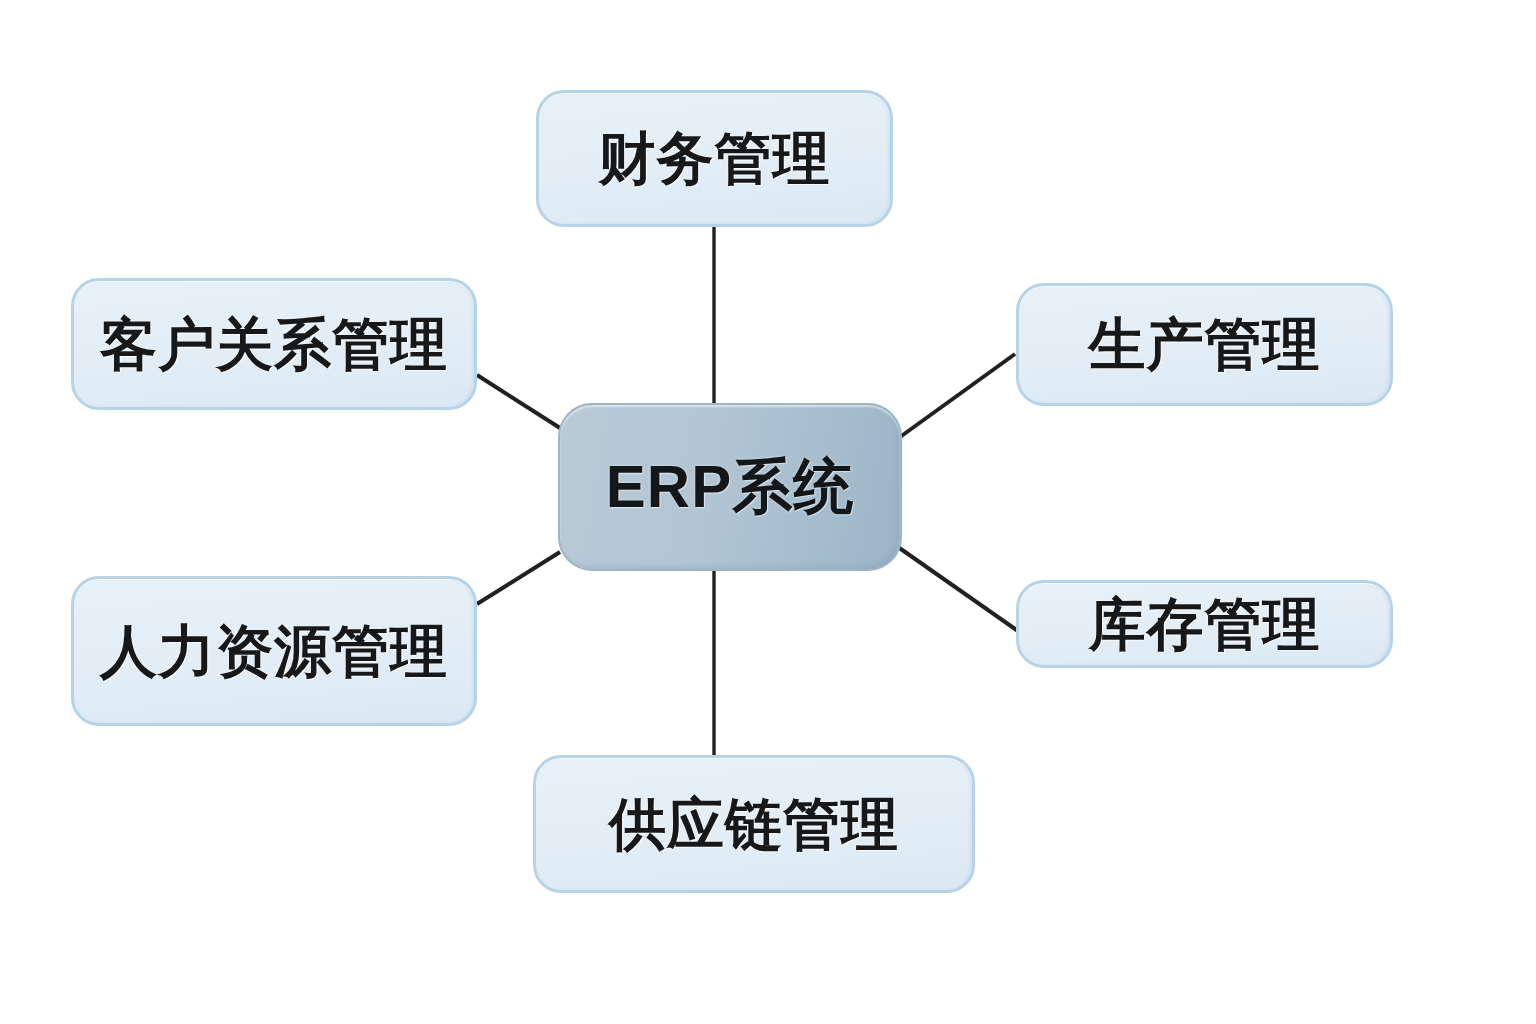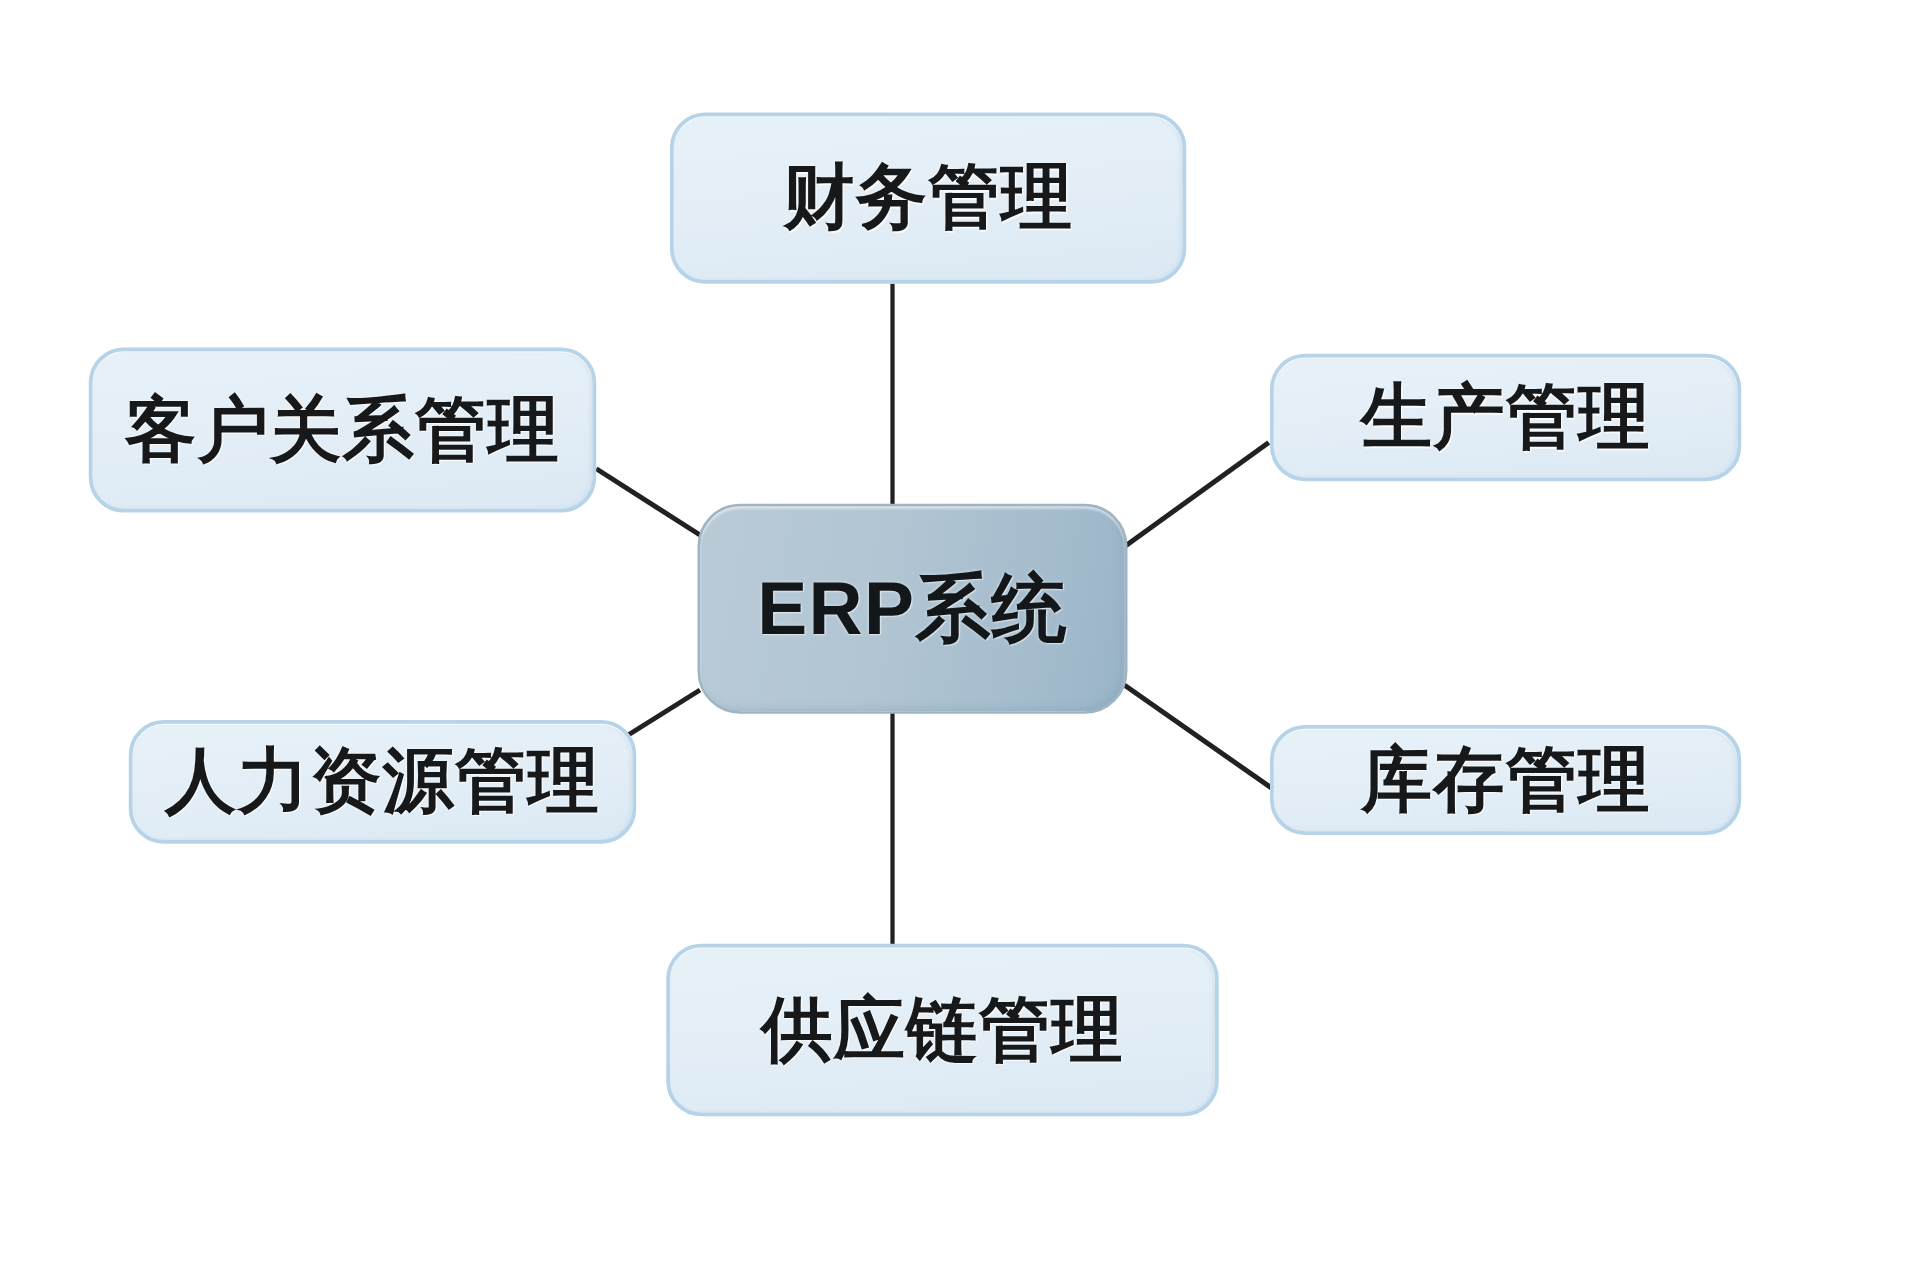--- a/index.html
+++ b/index.html
@@ -78,33 +78,33 @@
     <g stroke="#212121" stroke-width="4" stroke-linecap="butt" fill="none">
       <line x1="714" y1="404" x2="714" y2="227" stroke-width="3.4"></line>
       <line x1="560" y1="428" x2="477" y2="375"></line>
       <line x1="560" y1="552" x2="477" y2="604"></line>
       <line x1="900" y1="437" x2="1015" y2="354"></line>
       <line x1="898" y1="547" x2="1018" y2="631"></line>
       <line x1="714" y1="570" x2="714" y2="756" stroke-width="3.4"></line>
     </g>
   </svg>
 
-  <div class="node node-leaf" style="left:536px; top:90px; width:413px; height:137px;">
+  <div class="node node-leaf" style="left:536px; top:90px; width:357px; height:137px;">
     <span class="node-label">财务管理</span>
   </div>
 
   <div class="node node-leaf" style="left:71px; top:278px; width:406px; height:132px;">
     <span class="node-label">客户关系管理</span>
   </div>
 
-  <div class="node node-leaf" style="left:71px; top:576px; width:406px; height:99px;margin-left:32px;">
+  <div class="node node-leaf" style="left:71px; top:576px; width:406px; height:150px;">
     <span class="node-label">人力资源管理</span>
   </div>
 
-  <div class="node node-leaf" style="left:1016px; top:283px; width:377px; height:102px;">
+  <div class="node node-leaf" style="left:1016px; top:283px; width:377px; height:123px;">
     <span class="node-label">生产管理</span>
   </div>
 
   <div class="node node-leaf" style="left:1016px; top:580px; width:377px; height:88px;">
     <span class="node-label">库存管理</span>
   </div>
 
   <div class="node node-leaf" style="left:533px; top:755px; width:442px; height:138px;">
     <span class="node-label">供应链管理</span>
   </div>

